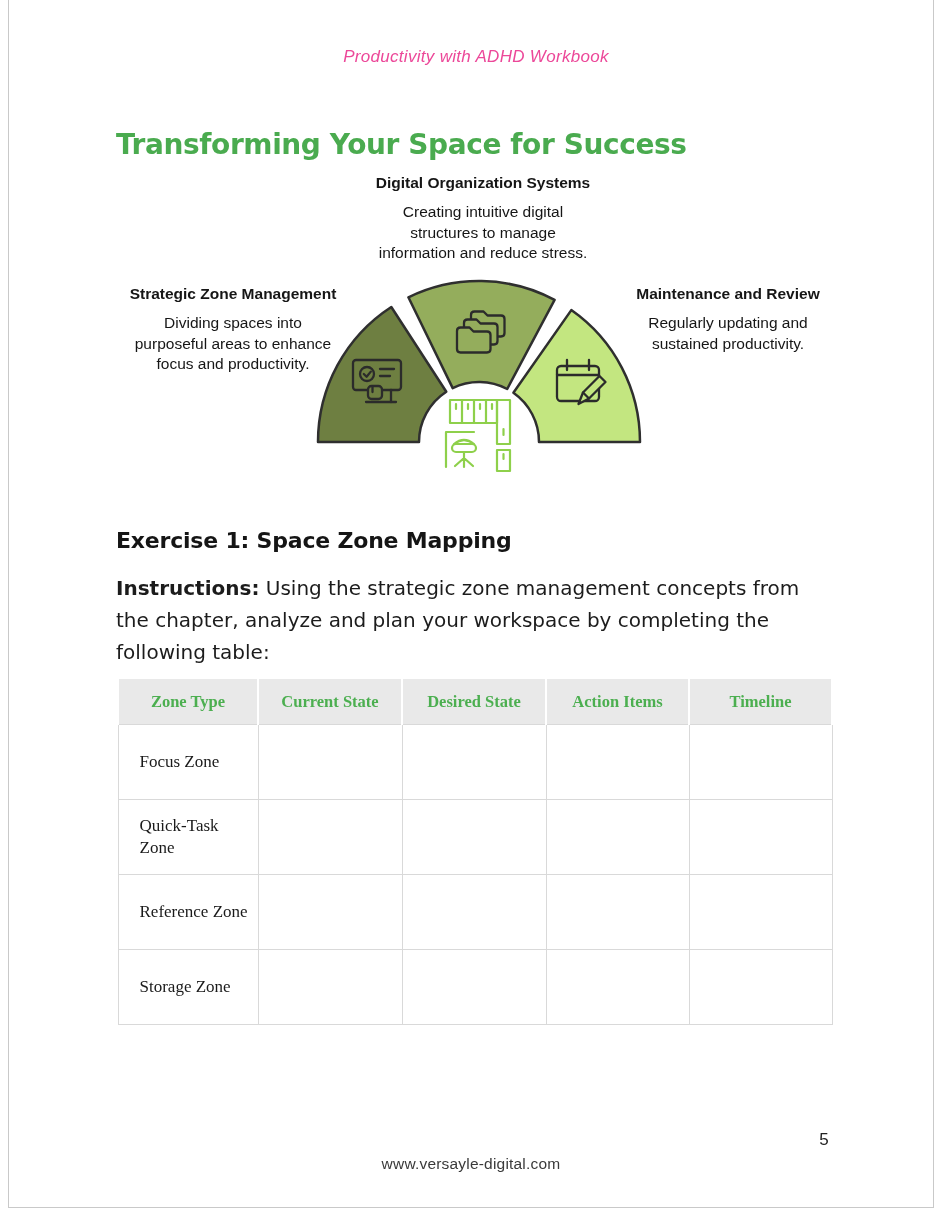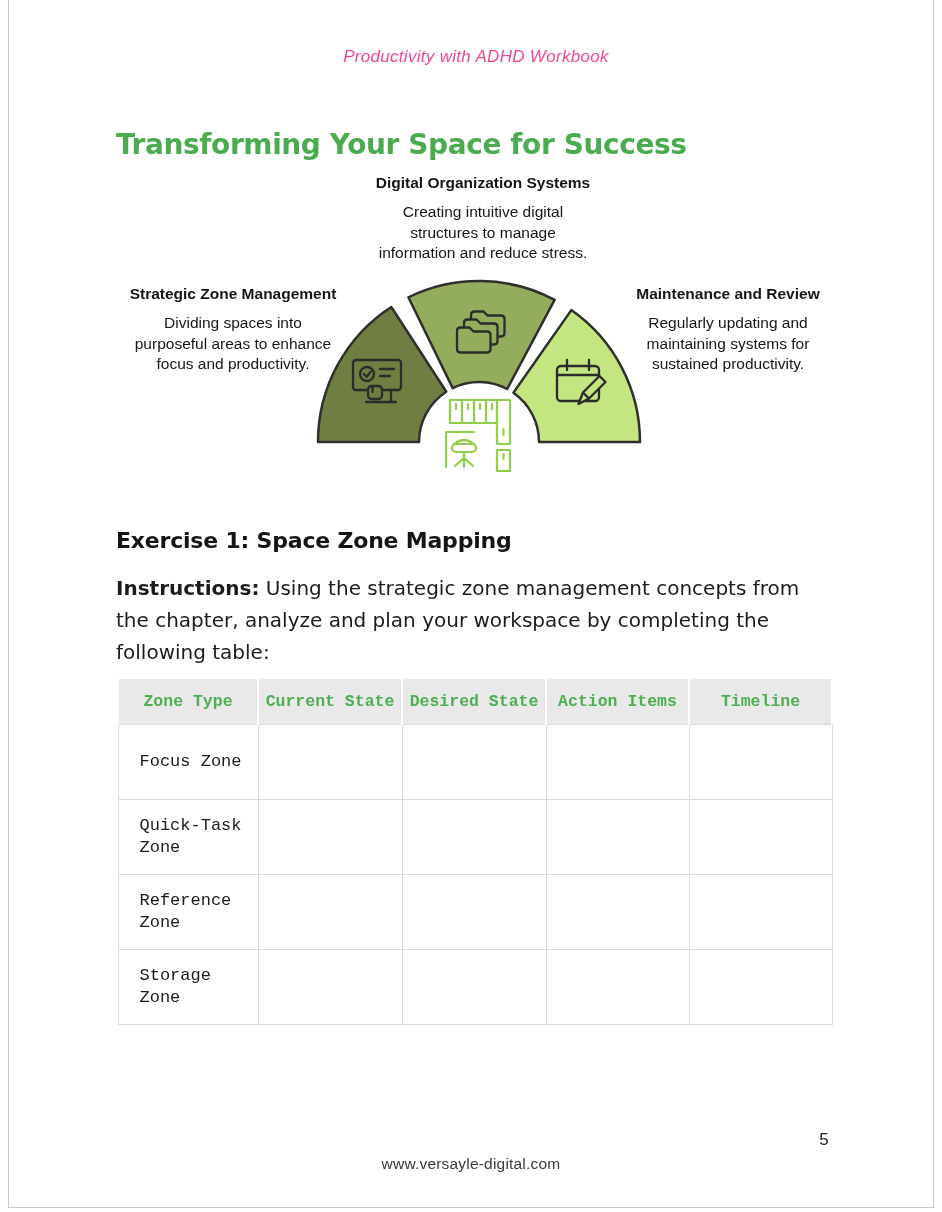--- a/index.html
+++ b/index.html
@@ -25,21 +25,21 @@
   .ex-heading{left:107px;top:511px;width:700px;
       font-family:"DejaVu Sans",sans-serif;font-weight:700;font-size:22px;
       color:#151515;letter-spacing:-0.2px;}
   .instructions{left:107px;top:553px;width:690px;
       font-family:"DejaVu Sans",sans-serif;font-size:20px;line-height:32px;
       color:#1c1c1c;}
   .instructions b{font-weight:700;}
   
   .zone-table-wrap{left:108px;top:680px;width:714px;}
   table.zone-table{border-collapse:collapse;width:714px;table-layout:fixed;
-      font-family:Liberation Mono, monospace;}
+      font-family:Liberation Serif, serif;}
   table.zone-table th{background:#e9e9e9;color:#4caf50;font-weight:700;
       font-size:16.5px;text-align:center;height:45px;padding:0 4px;
       border-left:2px solid #ffffff;border-right:2px solid #ffffff;
       border-top:none;border-bottom:none;}
   table.zone-table td{border:1px solid #d9d9d9;height:66px;
       font-size:17px;color:#1a1a1a;text-align:left;vertical-align:middle;
       padding:4px 6px 4px 21px;line-height:22px;}
   
   .page-number{left:790px;top:1131px;width:50px;text-align:center;
       font-size:17px;color:#222222;}
@@ -115,21 +115,20 @@
   <div class="abs dg-block dg-left">
     <div class="dg-title">Strategic Zone Management</div>
     <div class="dg-line">Dividing spaces into</div>
     <div class="dg-line">purposeful areas to enhance</div>
     <div class="dg-line">focus and productivity.</div>
   </div>
 
   <div class="abs dg-block dg-right">
     <div class="dg-title">Maintenance and Review</div>
     <div class="dg-line">Regularly updating and</div>
-    <div class="dg-line">maintaining systems for</div>
     <div class="dg-line">sustained productivity.</div>
   </div>
 
   <h2 class="abs ex-heading">Exercise 1: Space Zone Mapping</h2>
 
   <p class="abs instructions"><b>Instructions:</b><span> Using the strategic zone management concepts from the chapter, analyze and plan your workspace by completing the following table:</span></p>
 
   <div class="abs zone-table-wrap">
     <table class="zone-table">
       <colgroup>

